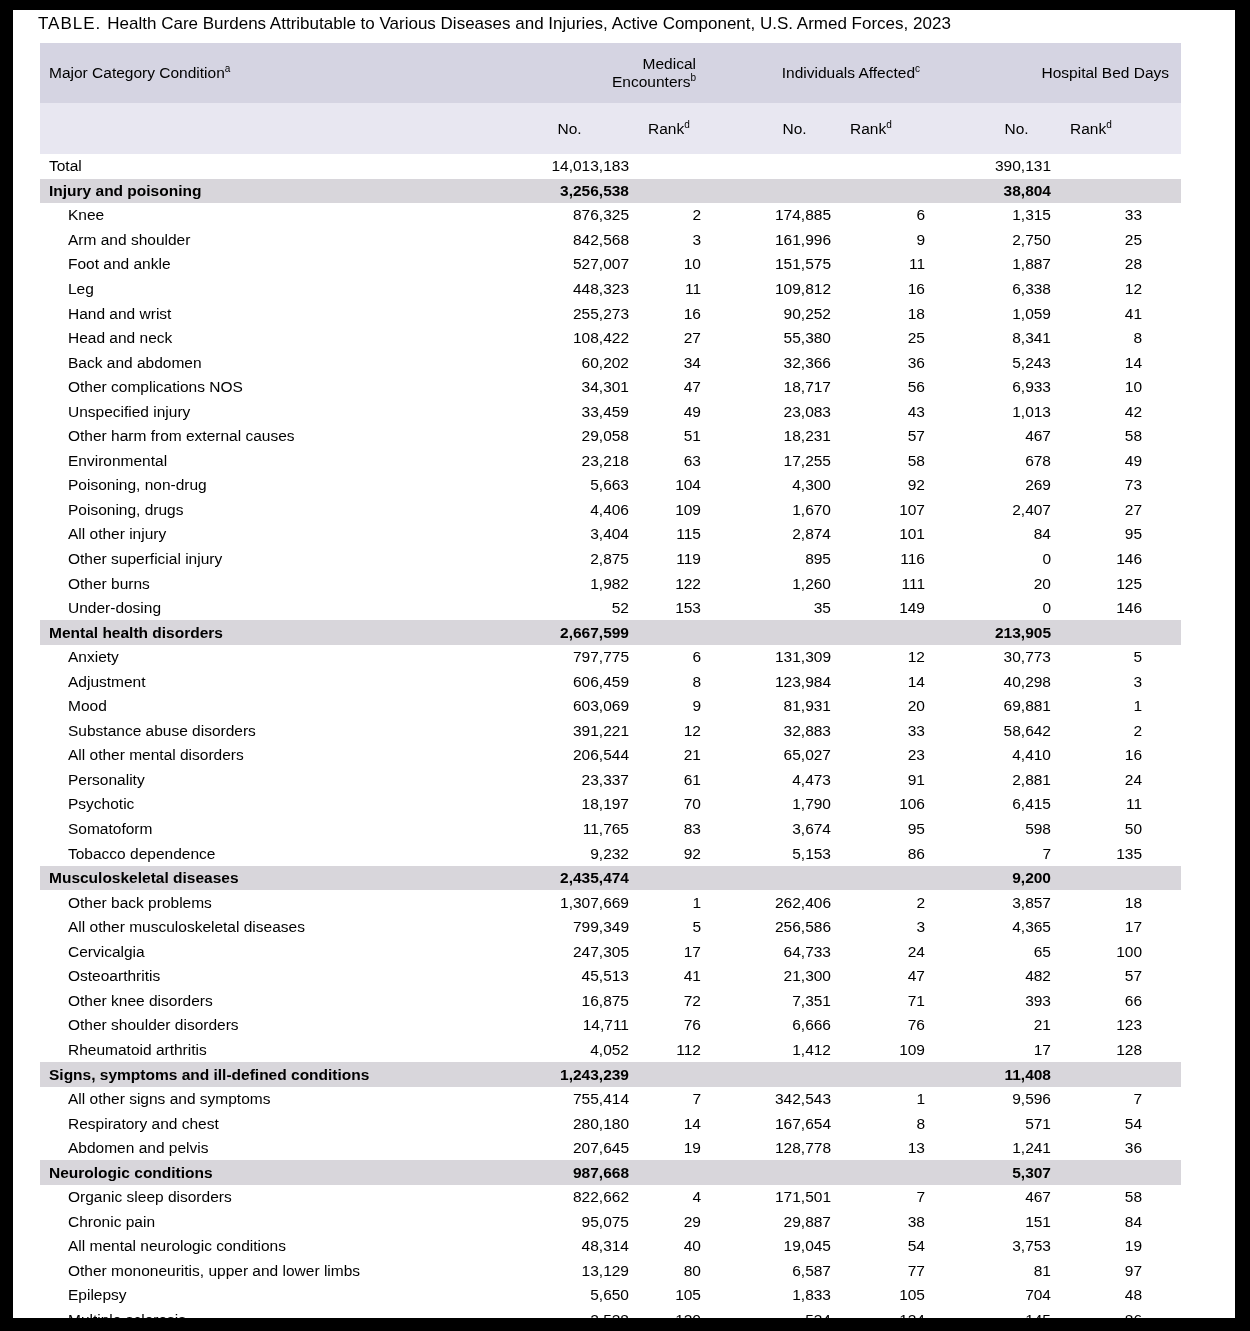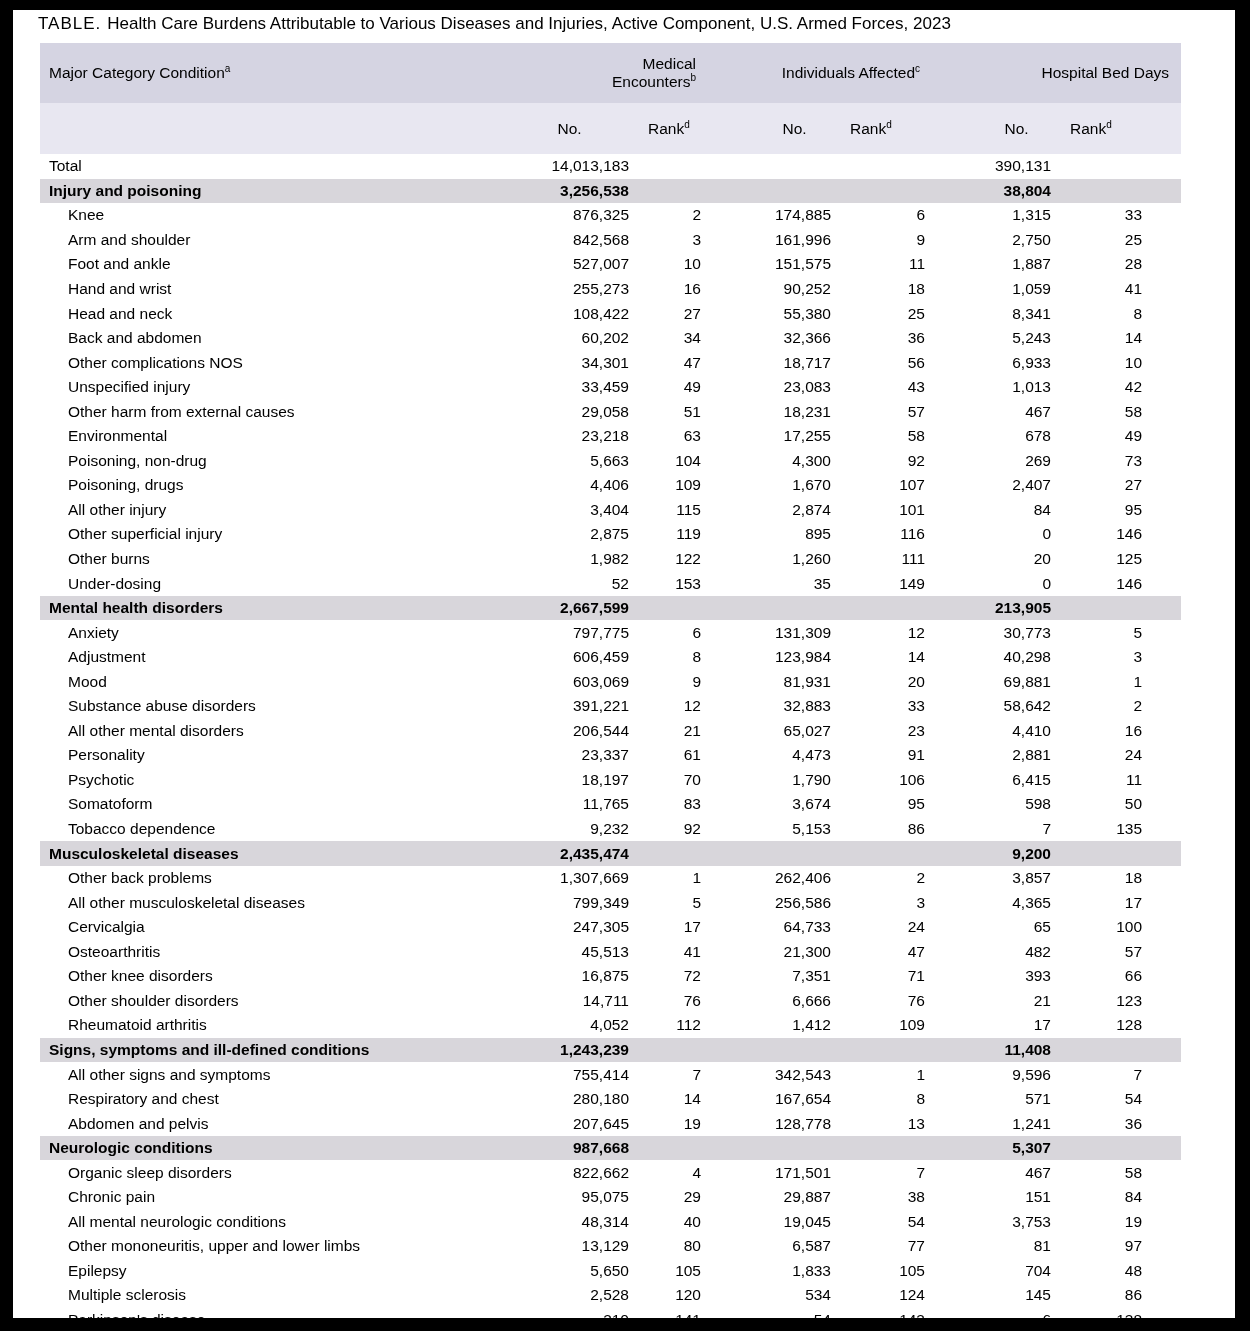--- a/index.html
+++ b/index.html
@@ -131,20 +131,29 @@
         <tr class="sub">
           <td class="cond">Foot and ankle</td>
           <td class="num">527,007</td>
           <td class="num">10</td>
           <td class="num">151,575</td>
           <td class="num">11</td>
           <td class="num">1,887</td>
           <td class="num last">28</td>
         </tr>
         <tr class="sub">
+          <td class="cond">Leg</td>
+          <td class="num">448,323</td>
+          <td class="num">11</td>
+          <td class="num">109,812</td>
+          <td class="num">16</td>
+          <td class="num">6,338</td>
+          <td class="num last">12</td>
+        </tr>
+        <tr class="sub">
           <td class="cond">Hand and wrist</td>
           <td class="num">255,273</td>
           <td class="num">16</td>
           <td class="num">90,252</td>
           <td class="num">18</td>
           <td class="num">1,059</td>
           <td class="num last">41</td>
         </tr>
         <tr class="sub">
           <td class="cond">Head and neck</td>

